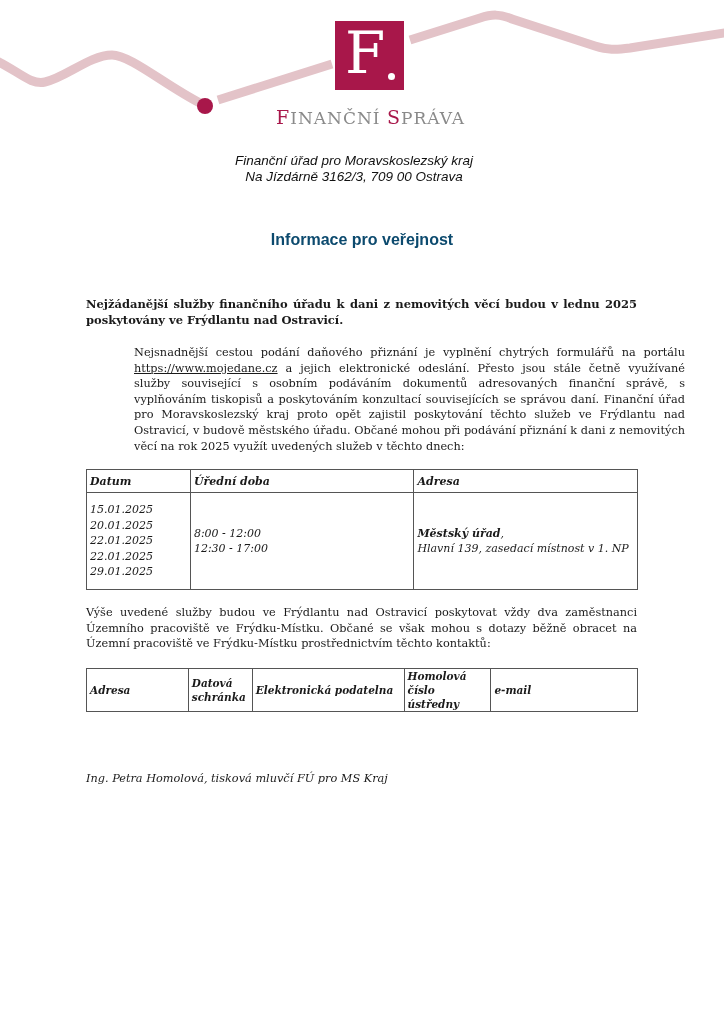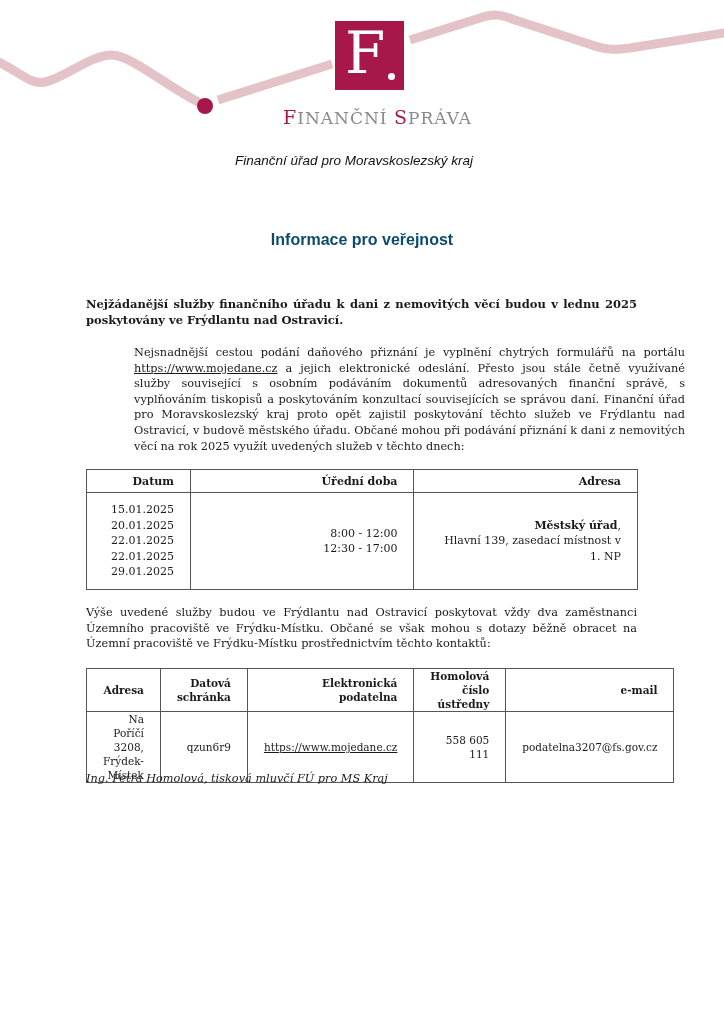--- a/index.html
+++ b/index.html
@@ -1,30 +1,30 @@
 <!DOCTYPE html>
 <html><head>
   <meta charset="utf-8">
   <style>
     html, body { margin: 0; padding: 0; background: #ffffff; }
     body { width: 724px; height: 1024px; position: relative; overflow: hidden; font-family: "DejaVu Serif", serif; color: #1a1a1a; }
     #header-graphic { position: absolute; left: 0; top: 0; width: 724px; height: 140px; }
     .logo-box { position: absolute; left: 335px; top: 21px; width: 69px; height: 69px; background: #a8174a; }
     .logo-box .letter { position: absolute; left: 10px; top: -1px; font-family: "DejaVu Serif", serif; font-size: 58px; color: #ffffff; line-height: 66px; font-weight: normal; }
     .logo-box .dot { position: absolute; right: 9px; bottom: 10px; width: 7px; height: 7px; border-radius: 50%; background: #ffffff; }
-    .brand { position: absolute; left: 283px; top: 106px; font-family: "DejaVu Serif", serif; font-size: 17px; letter-spacing: 1px; color: #8a8a8a; white-space: nowrap; text-align: right; }
+    .brand { position: absolute; left: 276px; top: 106px; font-family: "DejaVu Serif", serif; font-size: 17px; letter-spacing: 1px; color: #8a8a8a; white-space: nowrap; text-align: right; }
     .brand .cap { color: #a8174a; font-size: 19px; }
     .office { position: absolute; left: 0; width: 708px; top: 153px; text-align: center; font-family: "Liberation Sans", sans-serif; font-style: italic; font-size: 13.5px; line-height: 15.5px; color: #111; }
     .office div { white-space: nowrap; }
     .title { position: absolute; left: 0; width: 724px; top: 231px; text-align: center; font-family: "Liberation Sans", sans-serif; font-weight: bold; font-size: 16px; color: #0c4a6e; }
     .para { position: absolute; left: 86px; width: 551px; font-family: "DejaVu Serif", serif; font-size: 11.3px; line-height: 15.6px; text-align: justify; color: #1a1a1a; }
     .para.bold { font-weight: bold; font-size: 11.5px; }
     .para a { color: #1a1a1a; text-decoration: underline; }
     table { border-collapse: collapse; position: absolute; font-family: "DejaVu Serif", serif; font-size: 11px; color: #1a1a1a; }
-    td, th { border: 1px solid #555; text-align: right; vertical-align: middle; padding: 0 16px; }
+    td, th { border: 1px solid #555; text-align: left; vertical-align: middle; padding: 0 3px; font-style: italic; }
     th { font-weight: bold; }
     #schedule-table { left: 86px; top: 469px; width: 552px; }
     #schedule-table th { height: 22px; }
     #schedule-table td { height: 96px; line-height: 15.5px; }
     #contacts-table { left: 86px; top: 668px; width: 552px; font-size: 10.5px; }
     #contacts-table th { height: 37px; line-height: 14px; }
     #contacts-table td { height: 32px; line-height: 14px; }
     #contacts-table a { color: #1a1a1a; text-decoration: underline; }
     .signature { position: absolute; left: 86px; top: 772px; font-family: "DejaVu Serif", serif; font-style: italic; font-size: 11.3px; color: #1a1a1a; white-space: nowrap; }
   </style>
@@ -42,20 +42,21 @@
   <span class="letter">F</span>
   <span class="dot"></span>
 </div>
 
 <div class="brand">
   <span class="cap">F</span><span>INANČNÍ </span><span class="cap">S</span><span>PRÁVA</span>
 </div>
 
 <div class="office">
   <div>Finanční úřad pro Moravskoslezský kraj</div>
+  <div>Na Jízdárně 3162/3, 709 00 Ostrava</div>
 </div>
 
 <div class="title">Informace pro veřejnost</div>
 
 <div class="para bold" style="top: 297px;">Nejžádanější služby finančního úřadu k dani z nemovitých věcí budou v lednu 2025 poskytovány ve Frýdlantu nad Ostravicí.</div>
 
 <div class="para" style="top: 345px; margin-left: 48px;">
   <span>Nejsnadnější cestou podání daňového přiznání je vyplnění chytrých formulářů na portálu </span><a>https://www.mojedane.cz</a><span> a jejich elektronické odeslání. Přesto jsou stále četně využívané služby související s osobním podáváním dokumentů adresovaných finanční správě, s vyplňováním tiskopisů a poskytováním konzultací souvisejících se správou daní. Finanční úřad pro Moravskoslezský kraj proto opět zajistil poskytování těchto služeb ve Frýdlantu nad Ostravicí, v budově městského úřadu. Občané mohou při podávání přiznání k dani z nemovitých věcí na rok 2025 využít uvedených služeb v těchto dnech:</span>
 </div>
 
@@ -108,28 +109,16 @@
       <div>Datová</div>
       <div>schránka</div>
     </th>
     <th>Elektronická podatelna</th>
     <th>
       <div>Homolová</div>
       <div>číslo ústředny</div>
     </th>
     <th>e-mail</th>
   </tr>
-  <tr>
-    <td>
-      <div>Na Poříčí 3208,</div>
-      <div>Frýdek-Místek</div>
-    </td>
-    <td>qzun6r9</td>
-    <td>
-      <a>https://www.mojedane.cz</a>
-    </td>
-    <td>558 605 111</td>
-    <td>podatelna3207@fs.gov.cz</td>
-  </tr>
 </tbody>
   </table>
 
 <div class="signature">Ing. Petra Homolová, tisková mluvčí FÚ pro MS Kraj</div>
 
 </body></html>

